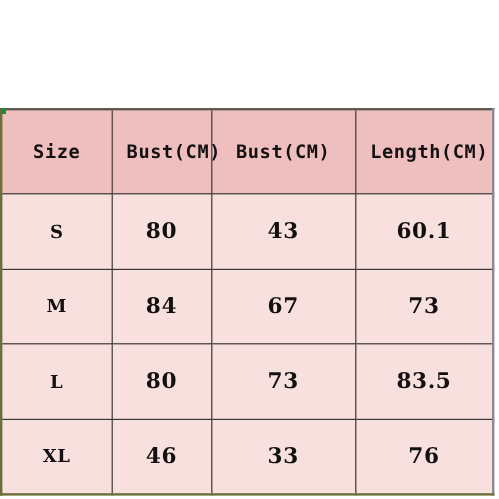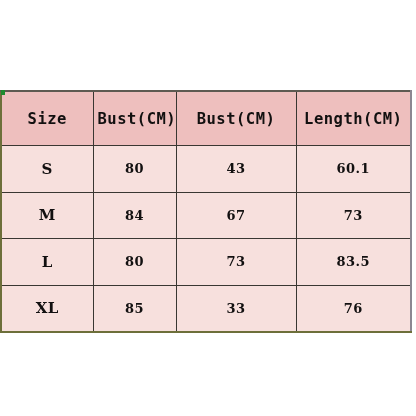--- a/index.html
+++ b/index.html
@@ -40,21 +40,21 @@
     border-bottom: 2px solid #6d6f3a;
     border-left: 2px solid #6d6f3a;
     border-right: 2px solid #8c8792;
   }
 
   table.size-chart td,
   table.size-chart th {
     border: 1.6px solid #3a3732;
     text-align: center;
     vertical-align: middle;
-    padding: 4px;
+    padding: 12px;
     font-weight: bold;
     color: #121010;
     letter-spacing: 0.5px;
   }
 
   
   col.c-size   { width: 92px; }
   col.c-bust   { width: 83px; }
   col.c-waist  { width: 120px; }
   col.c-length { width: 115px; }
@@ -63,21 +63,21 @@
     background: #eebfbe;
     height: 45px;
     font-size: 15.5px;
     font-family: "DejaVu Sans Mono", "Liberation Mono", monospace;
     font-weight: bold;
   }
 
   tbody td {
     background: #f7e0dd;
     height: 37.5px;
-    font-size: 13px;
+    font-size: 18px;
     font-family: "DejaVu Serif", "Liberation Serif", serif;
     font-weight: bold;
   }
 
   tbody td.size-cell {
     font-size: 15px;
   }
 
   
   #corner-artifact {
@@ -124,21 +124,21 @@
           <td>73</td>
         </tr>
         <tr>
           <td class="size-cell">L</td>
           <td>80</td>
           <td>73</td>
           <td>83.5</td>
         </tr>
         <tr>
           <td class="size-cell">XL</td>
-          <td>85</td>
+          <td>46</td>
           <td>33</td>
           <td>76</td>
         </tr>
       </tbody>
     </table>
   </div>
 
   <div id="corner-artifact"></div>
 
 </div>

